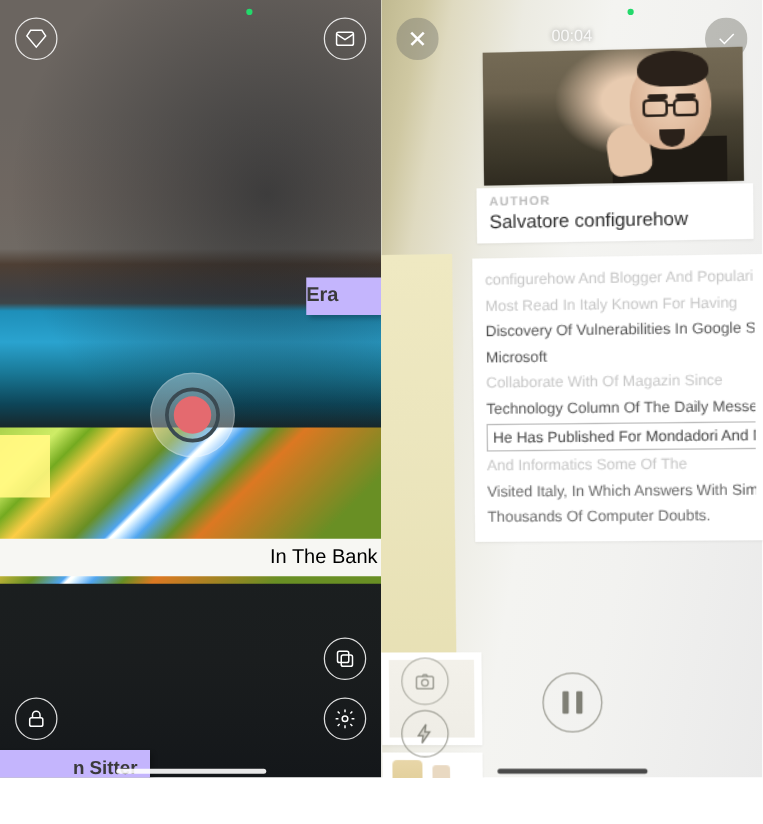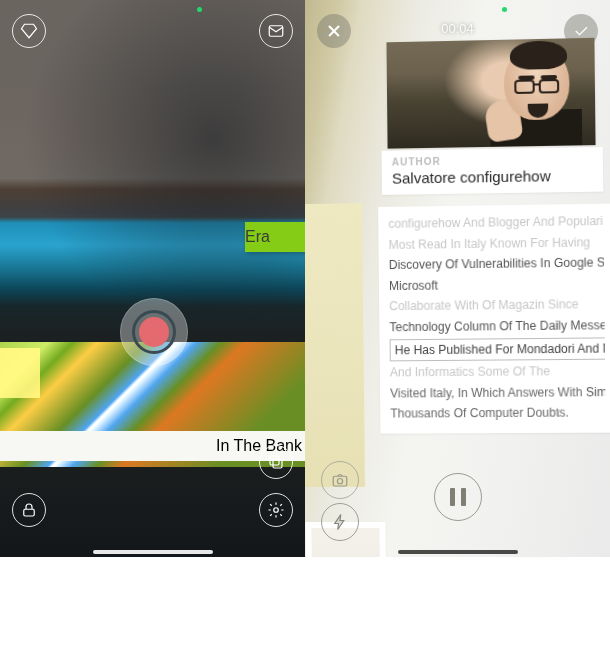--- a/index.html
+++ b/index.html
@@ -1,18 +1,18 @@
 <!DOCTYPE html>
 <html><head>
 <meta charset="utf-8">
 <style>
   * { margin: 0; padding: 0; box-sizing: border-box; }
   html, body { width: 610px; height: 659px; overflow: hidden; font-family: -apple-system, Helvetica, Arial, sans-serif; }
   .container { display: flex; width: 610px; height: 659px; }
-  .pane { position: relative; width: 305px; height: 557px; overflow: hidden; }
+  .pane { position: relative; width: 305px; height: 622px; overflow: hidden; }
 
   
   .left-bg {
     position: absolute; inset: 0;
     background:
       radial-gradient(circle at 70% 25%, rgba(20,25,30,0.55), rgba(20,25,30,0) 40%),
       linear-gradient(180deg, #6b6560 0%, #6b6560 15%, #6f6761 25%, #706a64 32%,
                       #4e3f34 34%, #3e4044 38%, #3d4548 39%,
                       #1e8fb9 40%, #2aa3cf 44%, #197896 48%, #0d4558 52%,
                       #18262a 55%, #1b2122 60%, #1b1f20 70%, #1a1d1e 85%, #14171a 100%);
@@ -44,22 +44,22 @@
     box-shadow: 0 0 0 1px rgba(255,255,255,0.2) inset;
   }
   .record-ring {
     width: 44px; height: 44px; border-radius: 50%;
     border: 3px solid #3a4a52;
     display: flex; align-items: center; justify-content: center;
   }
   .record-dot { width: 30px; height: 30px; border-radius: 50%; background: #e46a6f; }
 
   .snippet {
-    position: absolute; background: #84cc16; color: #3a3a3a;
-    padding: 6px 10px; font-size: 16px; font-weight: 400;
+    position: absolute; background: #c4b5fd; color: #3a3a3a;
+    padding: 6px 10px; font-size: 16px; font-weight: 700;
     box-shadow: 2px 2px 4px rgba(0,0,0,0.25);
     white-space: nowrap;
   }
   .sn1 { top: 222px; left: -28px; width: 345px; text-align: right; padding-right: 18px; }
   .left .sn1 { left: auto; right: -0px; width: 60px; text-align: left; padding-left: 0; padding-right: 8px; }
   .sn2-wrap { position: absolute; top: 342px; left: -50px; width: 368px; height: 125px; }
   .sn2-img {
     position: absolute; inset: 0;
     background:
       linear-gradient(135deg, #8db04a 0%, #c9e07a 20%, #7aa33a 25%, #eac65f 30%, #6e8b3a 40%, #5fa0d8 45%, #fff 46%, #5fa0d8 50%, #6e8b3a 55%, #c77b3a 60%, #6e8b3a 80%);

